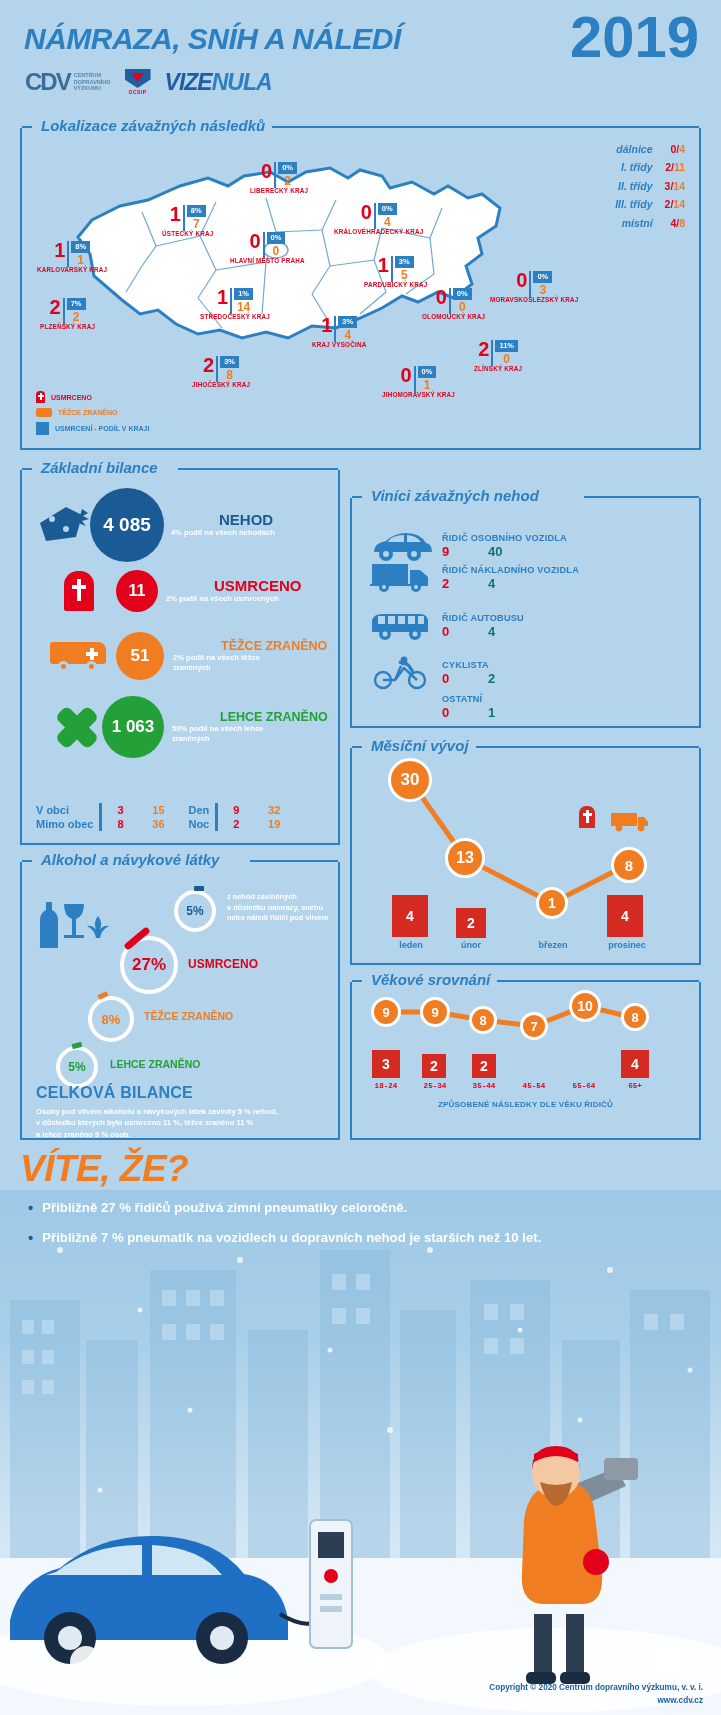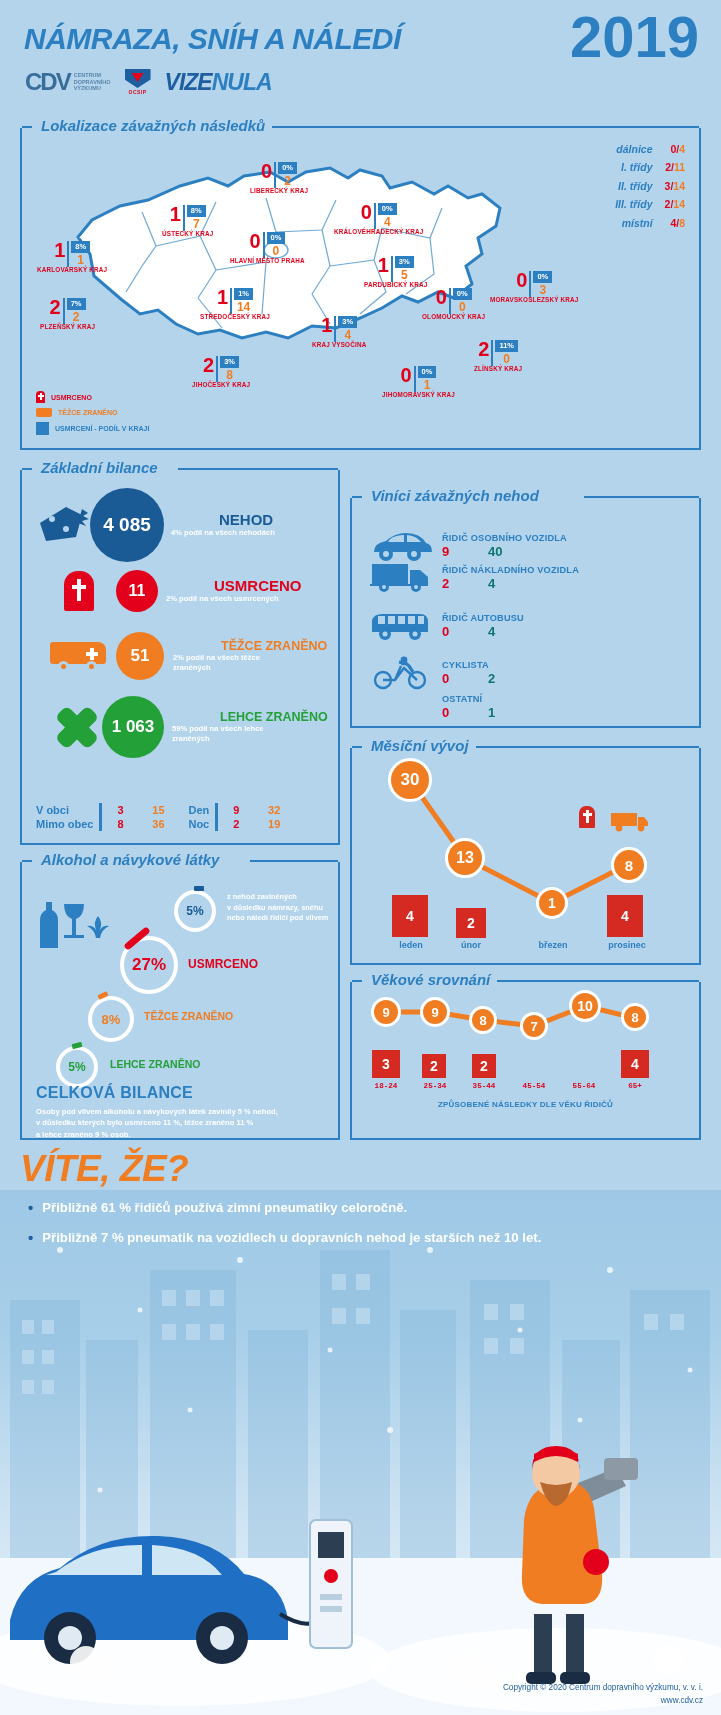--- a/index.html
+++ b/index.html
@@ -142,21 +142,21 @@
   
   .vite { position:absolute; left:20px; top:1148px; font-size:37px; font-weight:bold;
           font-style:italic; color:#f07d22; letter-spacing:-.5px; }
   .bottom { position:absolute; left:0; top:1190px; width:721px; height:525px;
             background:linear-gradient(180deg,#9ec8e6 0%,#a8cfe9 28%,#cfe4f3 62%,#eaf4fb 100%); }
   .facts { position:absolute; left:28px; top:1200px; width:670px; }
   .fact { display:flex; gap:9px; margin-bottom:14px; color:#ffffff;
           font-size:13.2px; font-weight:bold; }
   .fact .dot { color:#1f5fa0; font-size:15px; line-height:1.05; }
   .copy { position:absolute; right:18px; bottom:8px; text-align:right;
-          font-size:8.2px; font-weight:normal; color:#1f5fa0; line-height:1.5; }
+          font-size:8.2px; font-weight:bold; color:#1f5fa0; line-height:1.5; }
 </style>
 </head>
 <body>
 
 <div class="page">
 
   <div class="header">
     <div class="title-main">NÁMRAZA, SNÍH A NÁLEDÍ</div>
     <div class="title-year">2019</div>
     <div class="logos">
@@ -796,21 +796,21 @@
         <circle cx="390" cy="240" r="3"></circle>
           <circle cx="580" cy="230" r="2.5"></circle>
           <circle cx="100" cy="300" r="2.5"></circle>
       </g>
     </svg>
   </div>
 
   <div class="facts">
     <div class="fact">
       <span class="dot">•</span>
-      <span>Přibližně 61 % řidičů používá zimní pneumatiky celoročně.</span>
+      <span>Přibližně 27 % řidičů používá zimní pneumatiky celoročně.</span>
     </div>
     <div class="fact">
       <span class="dot">•</span>
       <span>Přibližně 7 % pneumatik na vozidlech u dopravních nehod je starších než 10 let.</span>
     </div>
   </div>
 
   <div class="copy">
     <div>Copyright © 2020 Centrum dopravního výzkumu, v. v. i.</div>
     <div>www.cdv.cz</div>

